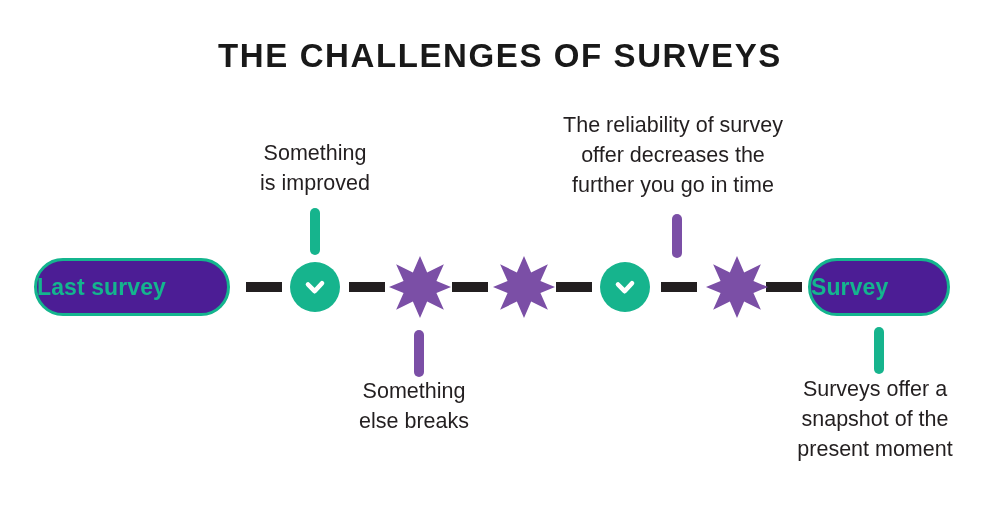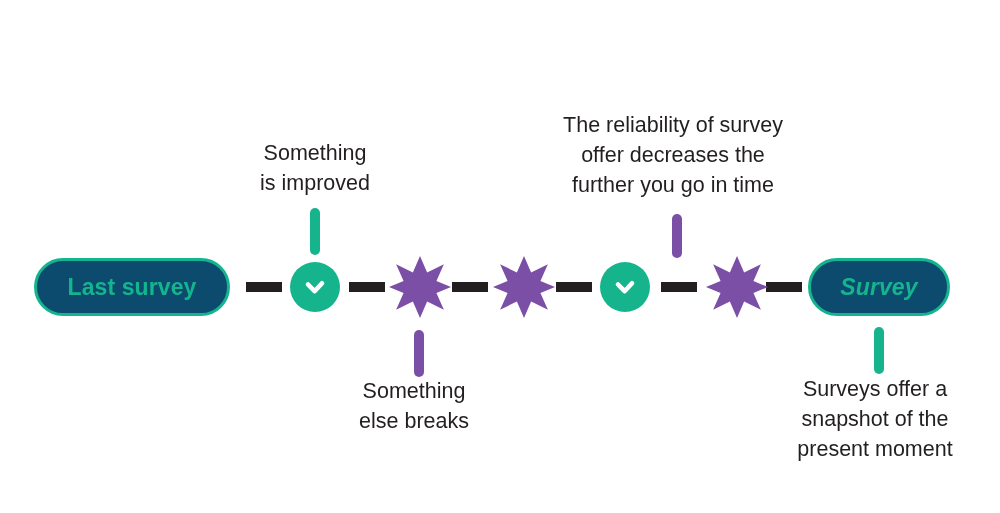--- a/index.html
+++ b/index.html
@@ -38,42 +38,40 @@
     line-height: 40px;
     white-space: nowrap;
   }
 
   
   .pill {
     position: absolute;
     box-sizing: border-box;
     border: 3.5px solid #14b58e;
     border-radius: 100px;
-    background: #0c4a6e;
+    background: #4c1d95;
     display: flex;
     align-items: center;
-    justify-content: center;
     color: #14b58e;
     font-weight: bold;
     letter-spacing: 0.1px;
   }
   .pill-last {
     left: 34px;
     top: 258px;
     width: 196px;
     height: 58px;
     font-size: 23px;
   }
   .pill-survey {
     left: 808px;
     top: 258px;
     width: 142px;
     height: 58px;
     font-size: 23px;
-    font-style: italic;
   }
 
   
   .check-circle {
     position: absolute;
     width: 50px;
     height: 50px;
     border-radius: 50%;
     background: #16b48d;
     top: 262px;
@@ -154,20 +152,21 @@
     left: 779px;
     top: 374px;
     width: 192px;
   }
 </style>
 </head>
 <body>
 
 <div id="canvas">
 
+  <div class="title">THE CHALLENGES OF SURVEYS</div>
 
   <div class="callout ct-improved">Something
 is improved</div>
 
   <div class="callout ct-reliab">The reliability of survey
 offer decreases the
 further you go in time</div>
 
   <div class="callout ct-breaks">Something
 else breaks</div>

